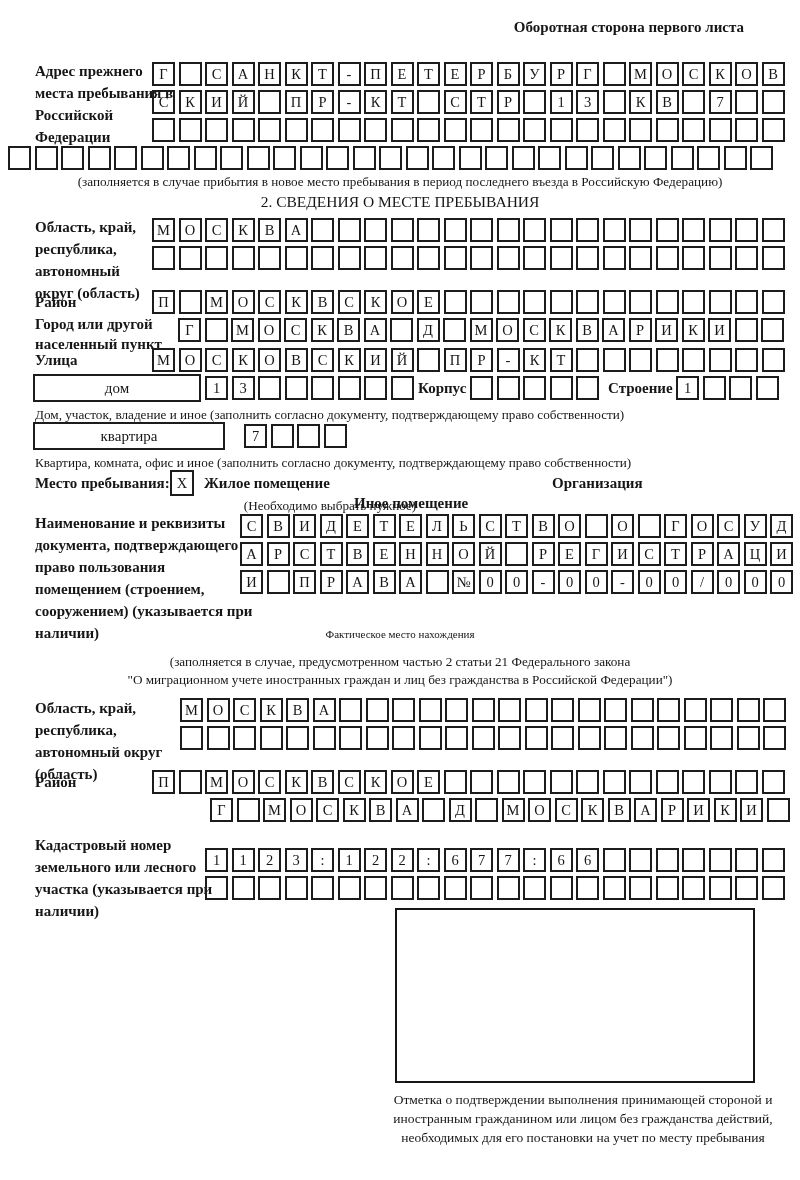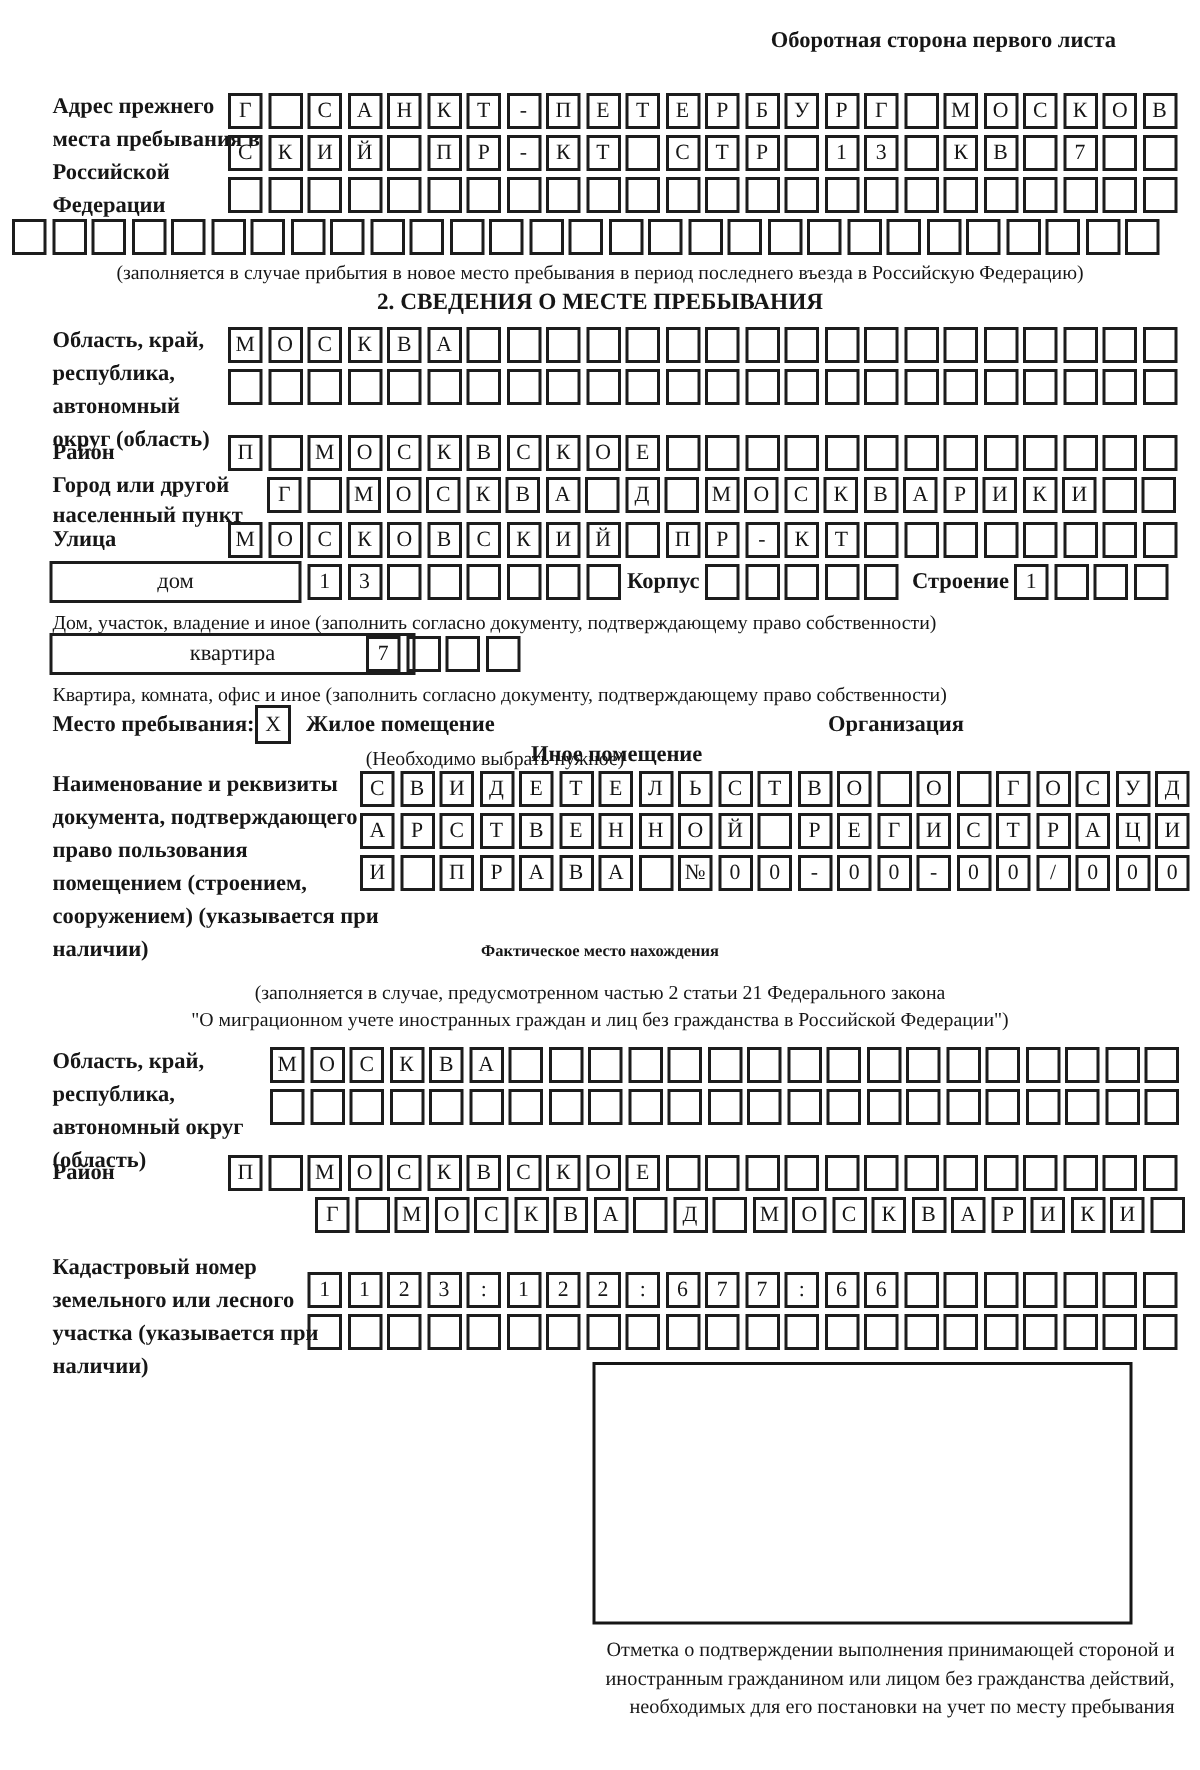--- a/index.html
+++ b/index.html
@@ -2,21 +2,21 @@
 <html><head>
 <meta charset="utf-8">
 <style>
   html,body{margin:0;padding:0;background:#fff;}
   .page{
     position:relative;width:800px;height:1180px;background:#ffffff;
     font-family:"Liberation Serif","DejaVu Serif",serif;color:#161616;overflow:hidden;
   }
   .lbl{position:absolute;font-size:15px;line-height:22px;font-weight:bold;}
   .cap{position:absolute;font-size:13.2px;line-height:17px;}
-  .ttl{position:absolute;font-size:15.5px;font-weight:bold;}
+  .ttl{position:absolute;font-size:15.5px;font-weight:normal;}
   .centered{left:0;width:800px;text-align:center;}
   .boxrow{position:absolute;display:flex;height:24px;}
   .cell{
     box-sizing:border-box;flex:none;display:inline-flex;align-items:center;justify-content:center;
     width:23px;height:24px;border:2px solid #1c1c1c;margin-right:3.5px;
     font-size:14.5px;line-height:20px;
   }
   .chkrow .cell{width:24px;height:26px;}
   .widebox{
     position:absolute;box-sizing:border-box;border:2px solid #1c1c1c;height:28px;
@@ -303,21 +303,21 @@
     </div>
   <div class="lbl" style="left:608px;top:377px;">Строение</div>
   <div class="boxrow" style="left:676px;top:376px;">
       <span class="cell">1</span>
       <span class="cell"></span>
       <span class="cell"></span>
       <span class="cell"></span>
     </div>
   <div class="cap" style="left:35px;top:406px;text-align:center;">Дом, участок, владение и иное (заполнить согласно документу, подтверждающему право собственности)</div>
 
-  <div class="widebox" style="left:33px;top:422px;width:244px;">квартира</div>
+  <div class="widebox" style="left:33px;top:422px;width:192px;">квартира</div>
   <div class="boxrow" style="left:244px;top:424px;">
       <span class="cell">7</span>
       <span class="cell"></span>
       <span class="cell"></span>
       <span class="cell"></span>
     </div>
   <div class="cap" style="left:35px;top:454px;">Квартира, комната, офис и иное (заполнить согласно документу, подтверждающему право собственности)</div>
 
   <div class="lbl" style="left:35px;top:472px;">Место пребывания:</div>
   <div class="boxrow chkrow" style="left:170px;top:470px;">
@@ -554,15 +554,15 @@
       <span class="cell"></span>
       <span class="cell"></span>
       <span class="cell"></span>
       <span class="cell"></span>
       <span class="cell"></span>
       <span class="cell"></span>
       <span class="cell"></span>
     </div>
 
   <div class="stampbox" style="left:395px;top:908px;width:360px;height:175px;"></div>
-  <div class="cap" style="left:383px;top:1090px;width:400px;text-align:right;line-height:19px;font-size:13.5px;">Отметка о подтверждении выполнения принимающей стороной и иностранным гражданином или лицом без гражданства действий, необходимых для его постановки на учет по месту пребывания</div>
+  <div class="cap" style="left:383px;top:1090px;width:400px;text-align:center;line-height:19px;font-size:13.5px;">Отметка о подтверждении выполнения принимающей стороной и иностранным гражданином или лицом без гражданства действий, необходимых для его постановки на учет по месту пребывания</div>
 
 </div>
 
 </body></html>

